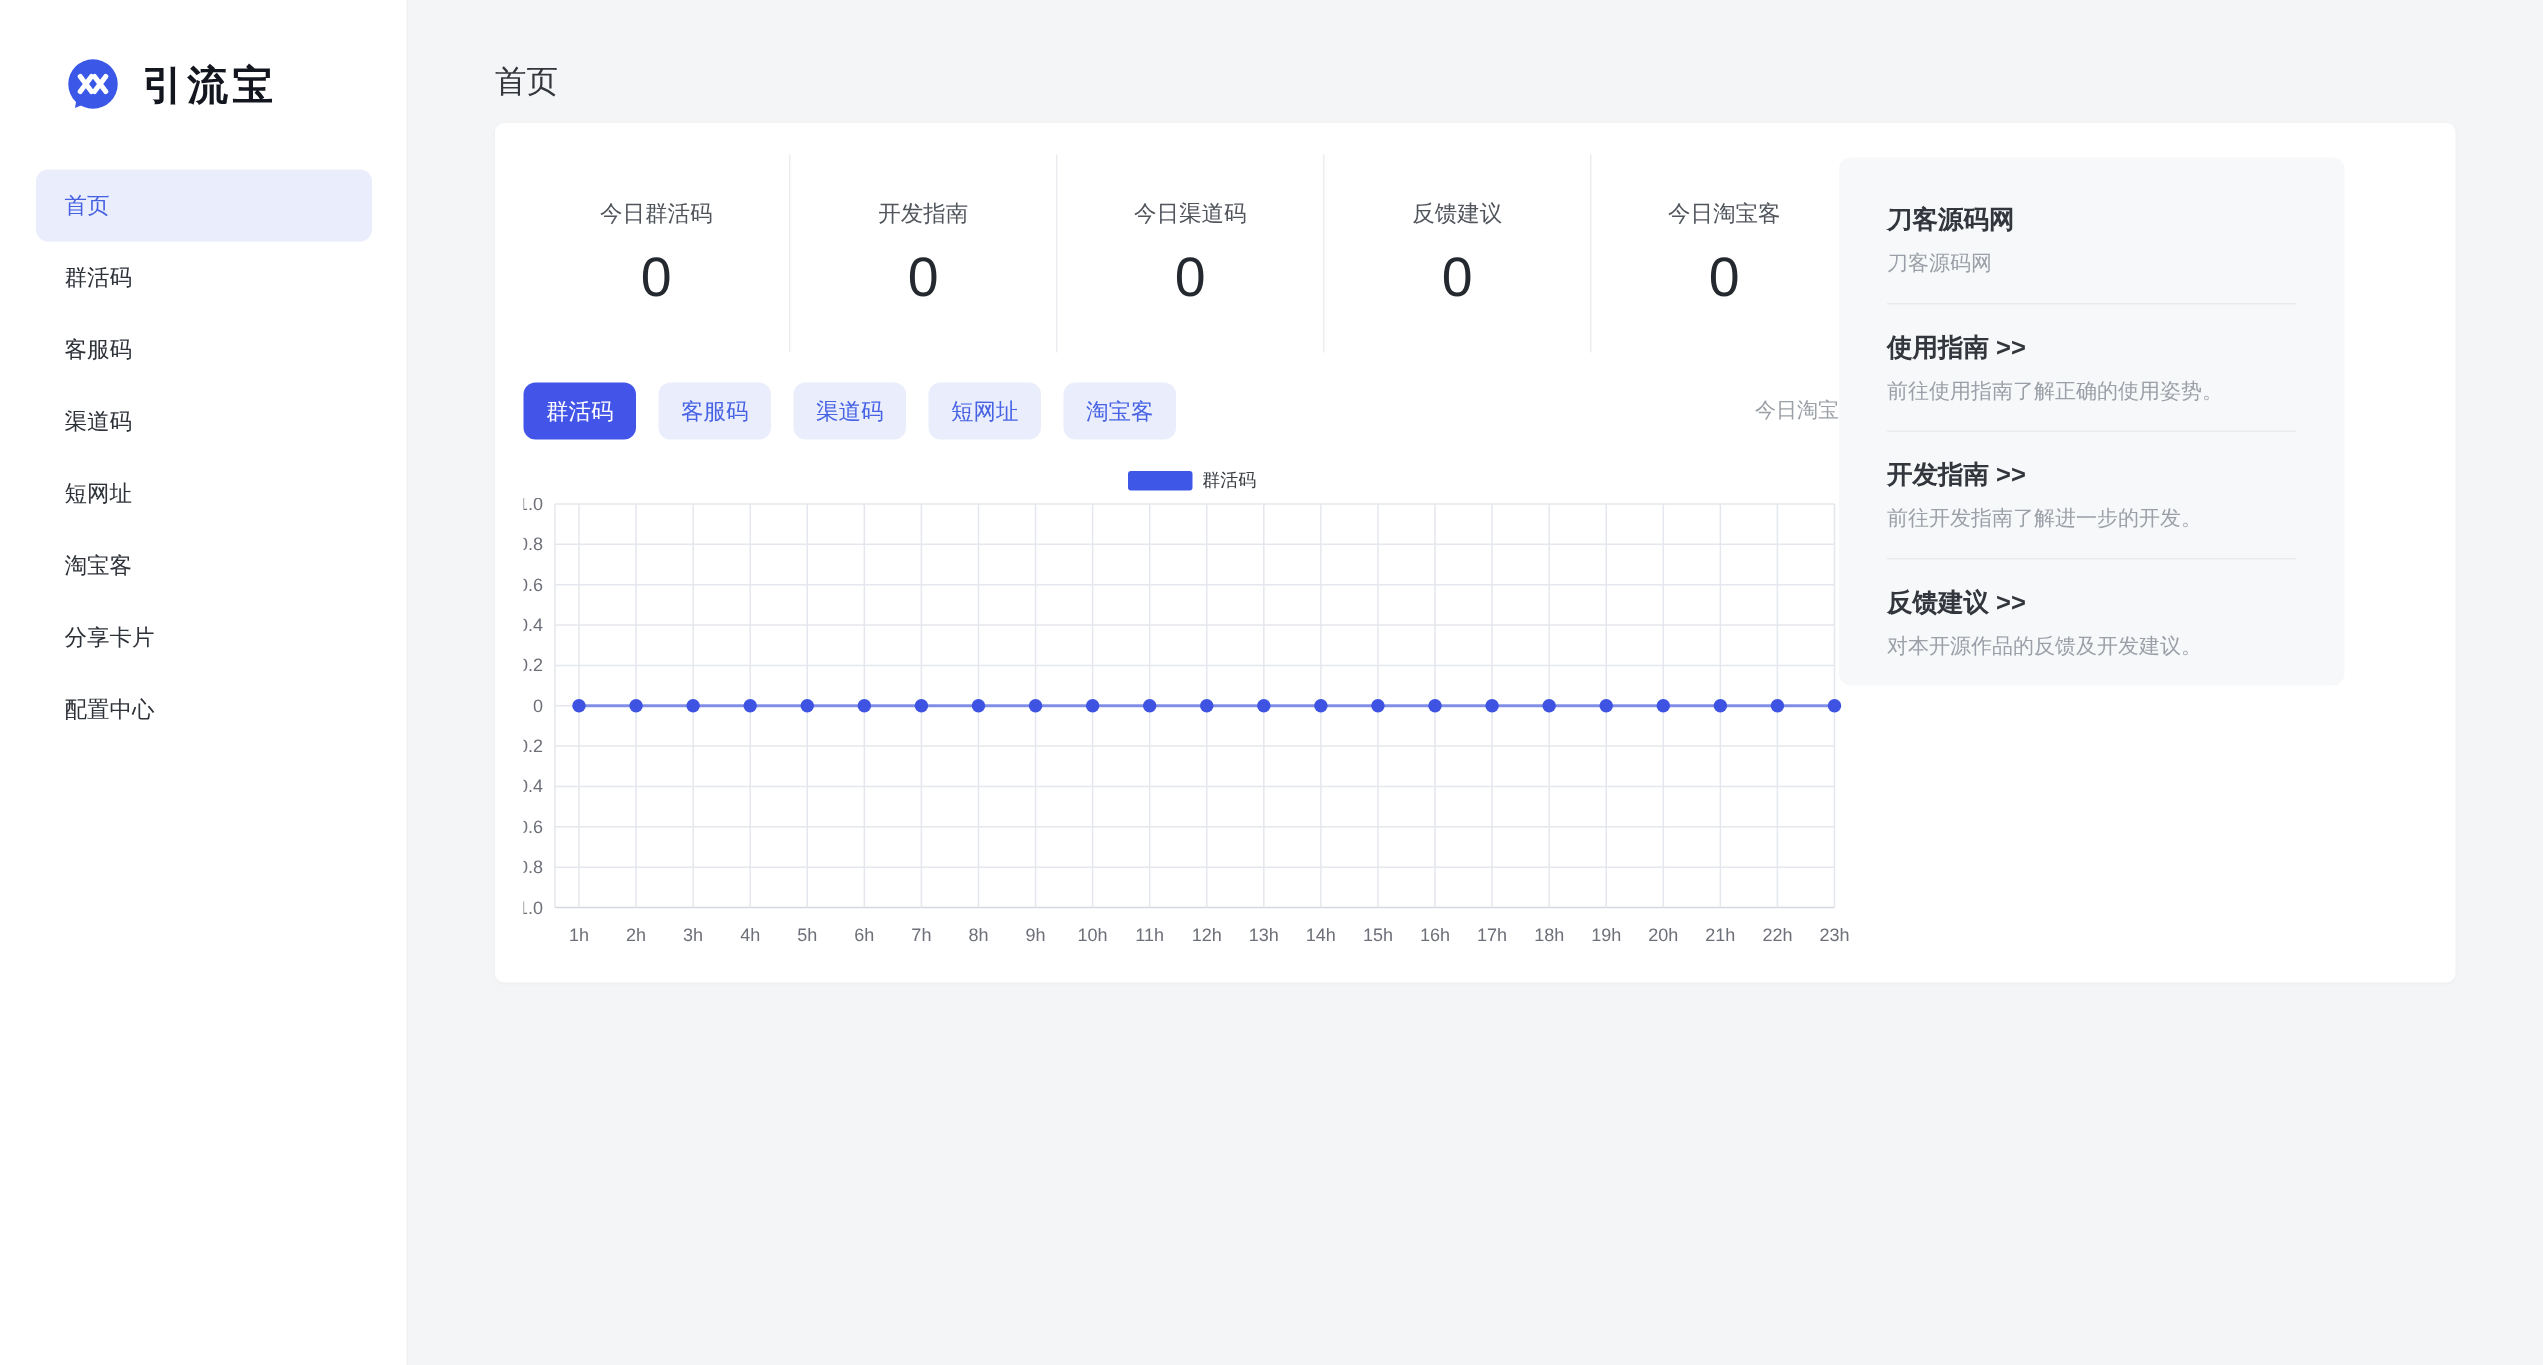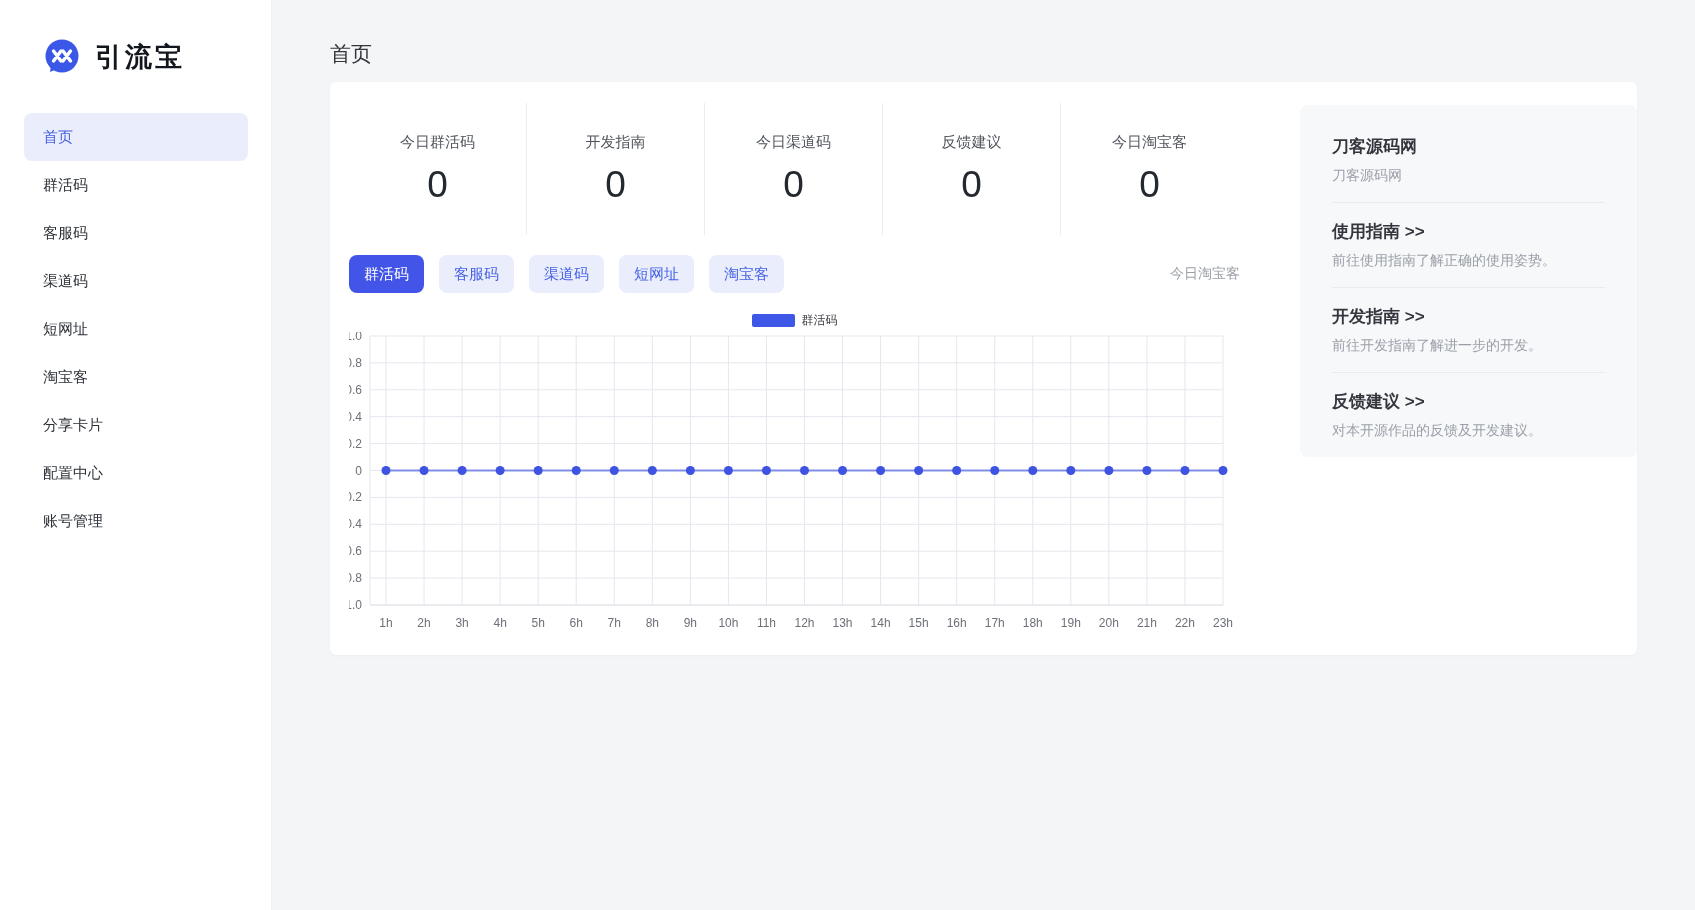--- a/index.html
+++ b/index.html
@@ -41,21 +41,21 @@
   .refresh { font-size:14px; color:#9ba0a6; cursor:pointer; }
 
   
   .legend { position:absolute; left:19px; top:228px; width:891px; height:20px;
     display:flex; align-items:center; justify-content:center; gap:7px; cursor:pointer; }
   .legend-swatch { width:43px; height:13px; background:#3f57e6; border-radius:2px; display:inline-block; }
   .legend-label { font-size:12px; color:#3a3d42; }
   .chart { position:absolute; left:19px; top:250px; }
 
   
-  .panel { position:absolute; left:970px; top:23px; width:337px; height:352px;
+  .panel { position:absolute; left:896px; top:23px; width:337px; height:352px;
     background:#f7f8fa; border-radius:8px; padding:30px 32px 0; overflow:hidden; }
   .panel-title { font-size:17px; font-weight:700; color:#33363c; }
   .panel-subtitle { margin-top:9px; font-size:14px; color:#9ba0a8; }
   .divider { height:1px; background:#e9ebef; margin:17px 0; }
   .panel-link { cursor:pointer; }
   .panel-link-title { font-size:17px; font-weight:700; color:#33363c; }
   .panel-link-desc { margin-top:9px; font-size:14px; color:#9ba0a8; }
 </style>
 </head>
 <body>
@@ -90,23 +90,20 @@
           <span>短网址</span>
         </div>
         <div class="menu-item">
           <span>淘宝客</span>
         </div>
         <div class="menu-item">
           <span>分享卡片</span>
         </div>
         <div class="menu-item">
           <span>配置中心</span>
-        </div>
-        <div class="menu-item">
-          <span>账号管理</span>
         </div>
       </nav>
   </aside>
 
   <main class="main">
     <h1 class="page-title">首页</h1>
 
     <section class="card">
 
       <div class="stats" id="stats">

